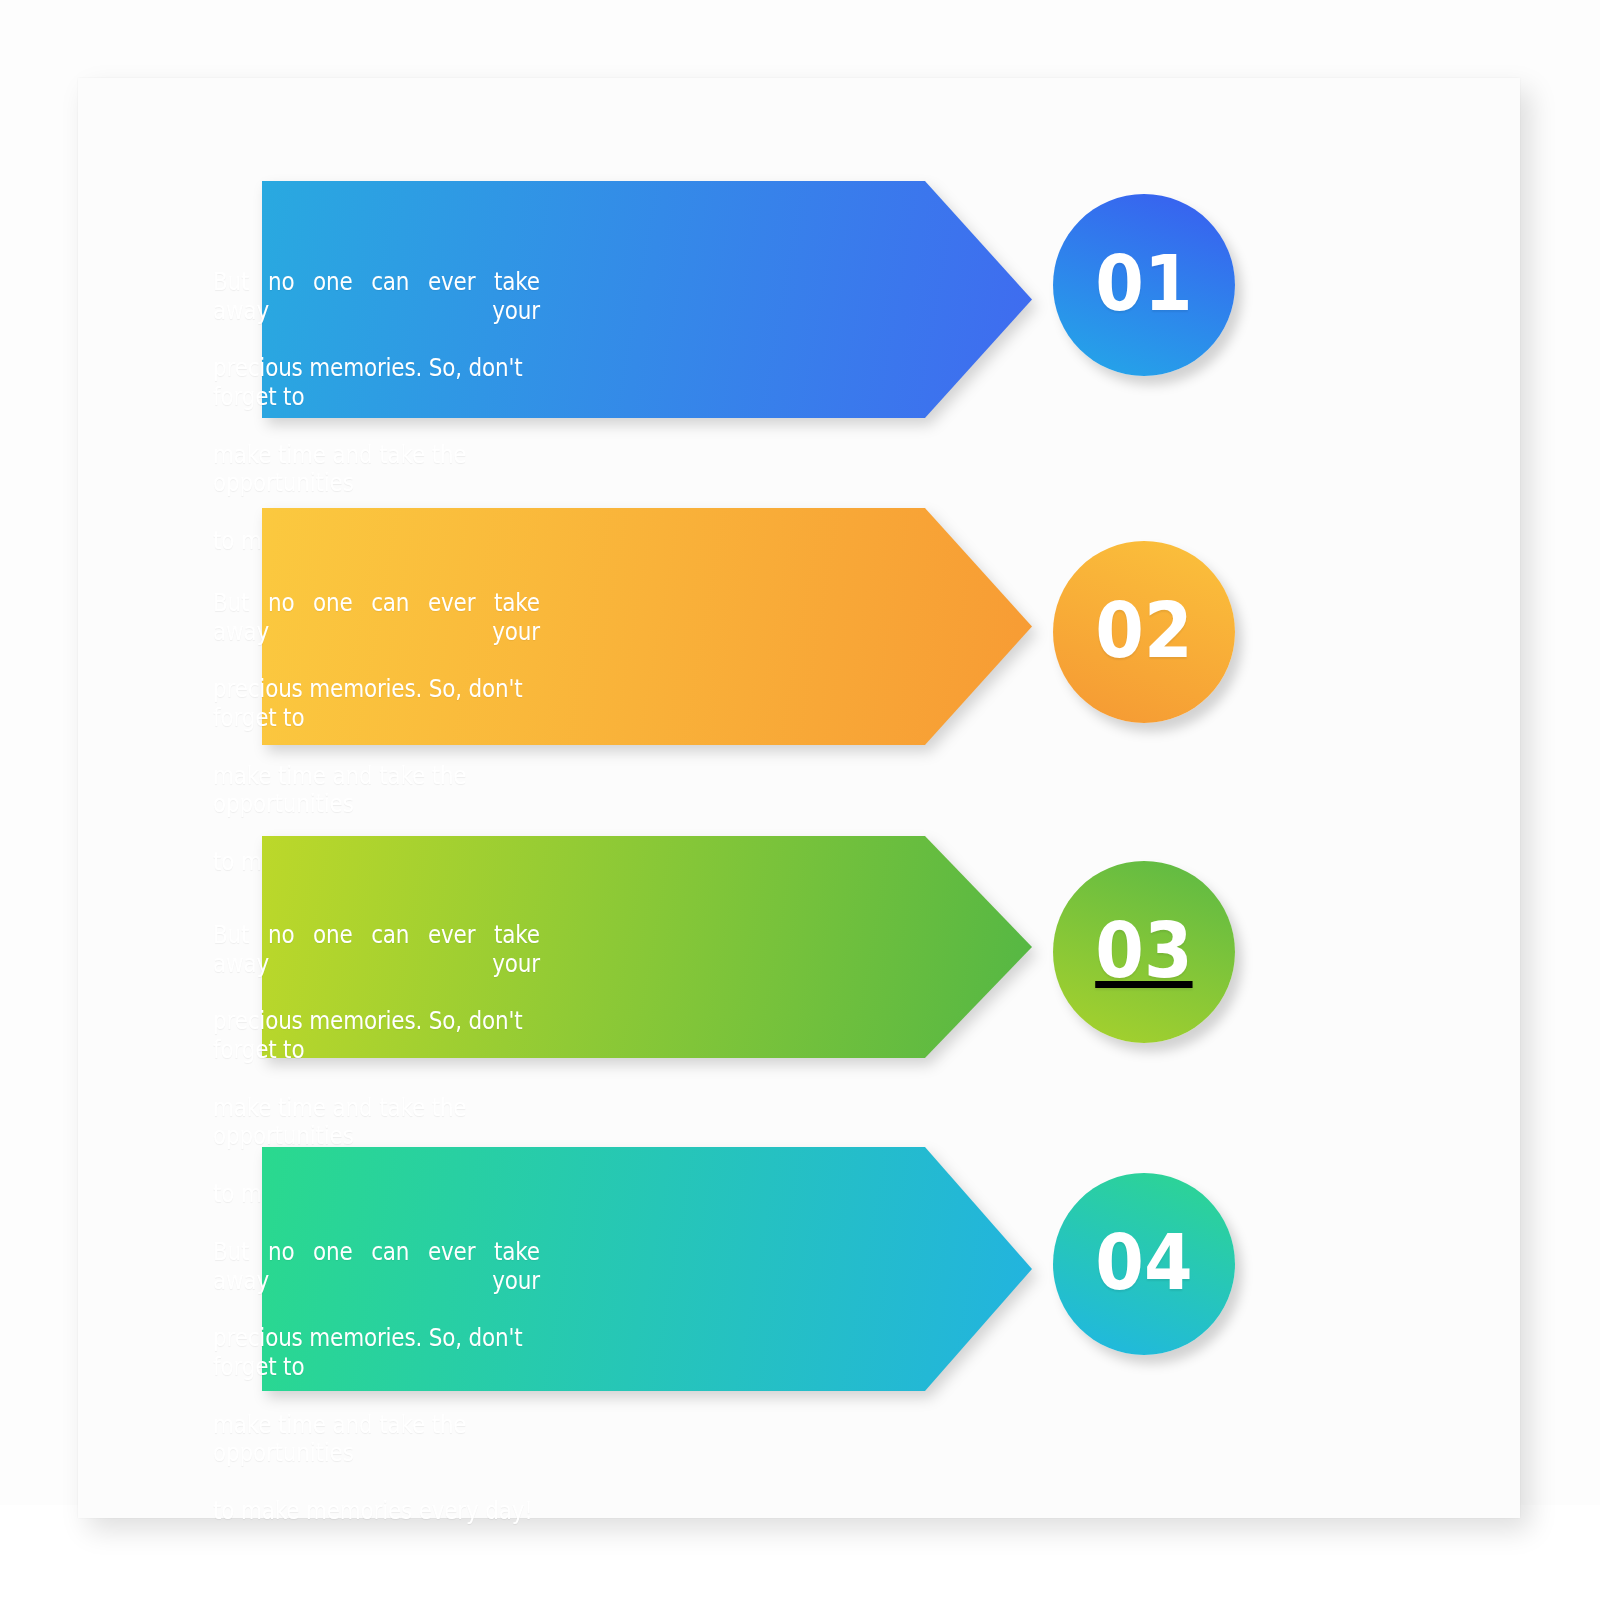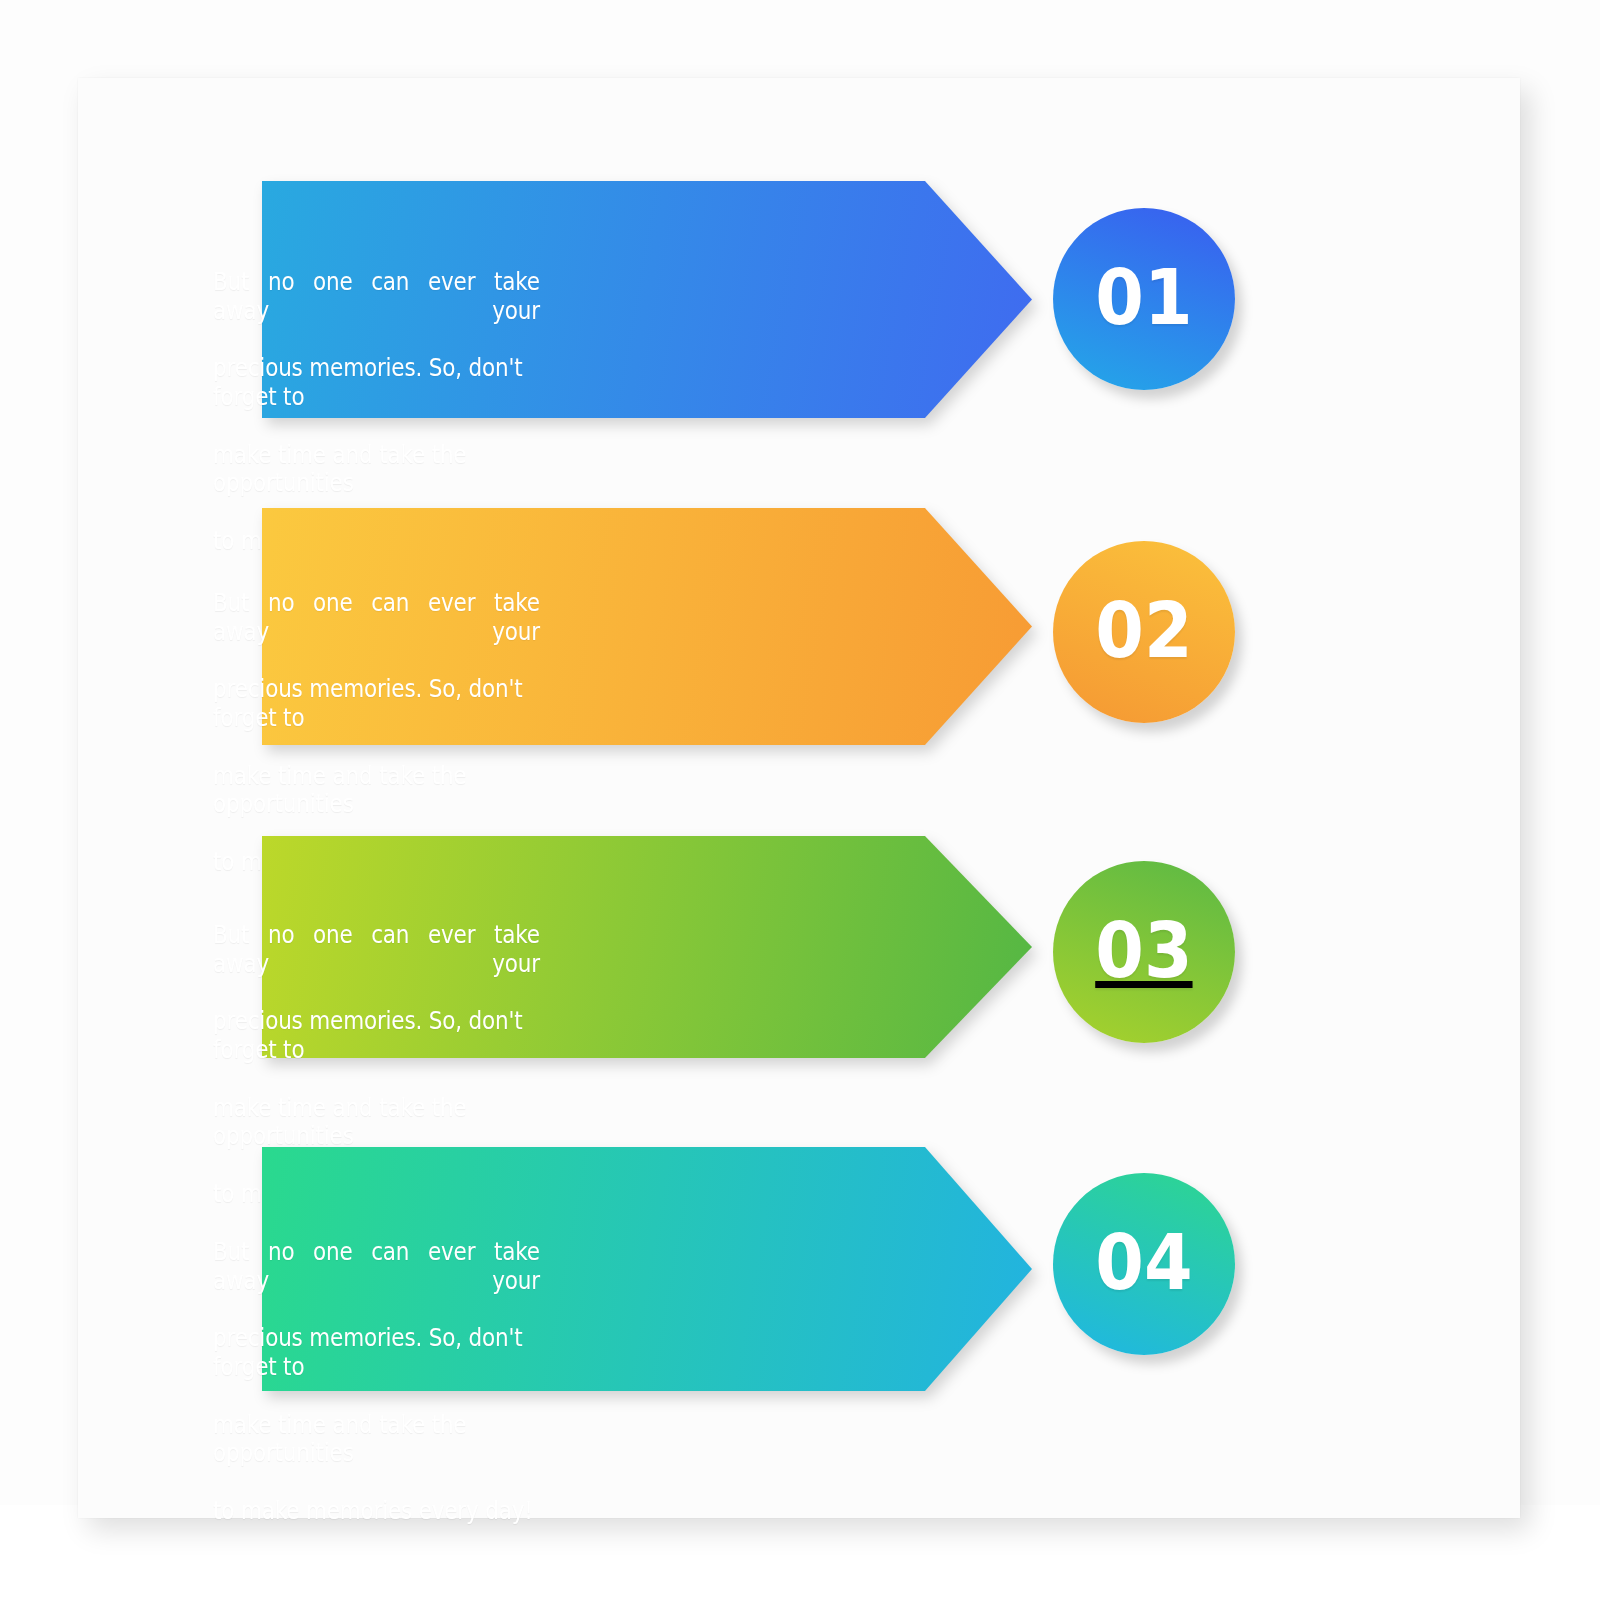--- a/index.html
+++ b/index.html
@@ -118,21 +118,21 @@
   #row-1 { top: 103px;  height: 237px; }   
   #row-2 { top: 430px;  height: 237px; }   
   #row-3 { top: 758px;  height: 222px; }   
   #row-4 { top: 1069px; height: 244px; }   
 
   #row-1 .banner-text { top: 58px; }
   #row-2 .banner-text { top: 52px; }
   #row-3 .banner-text { top: 56px; }
   #row-4 .banner-text { top: 62px; }
 
-  #row-1 .circle { top: 27px; }
+  #row-1 .circle { top: 13px; }
   #row-2 .circle { top: 33px; }
   #row-3 .circle { top: 25px; }
   #row-4 .circle { top: 26px; }
 
   
 </style>
 </head>
 <body>
 
 <div id="stage" style="background: rgb(253, 253, 253);">

